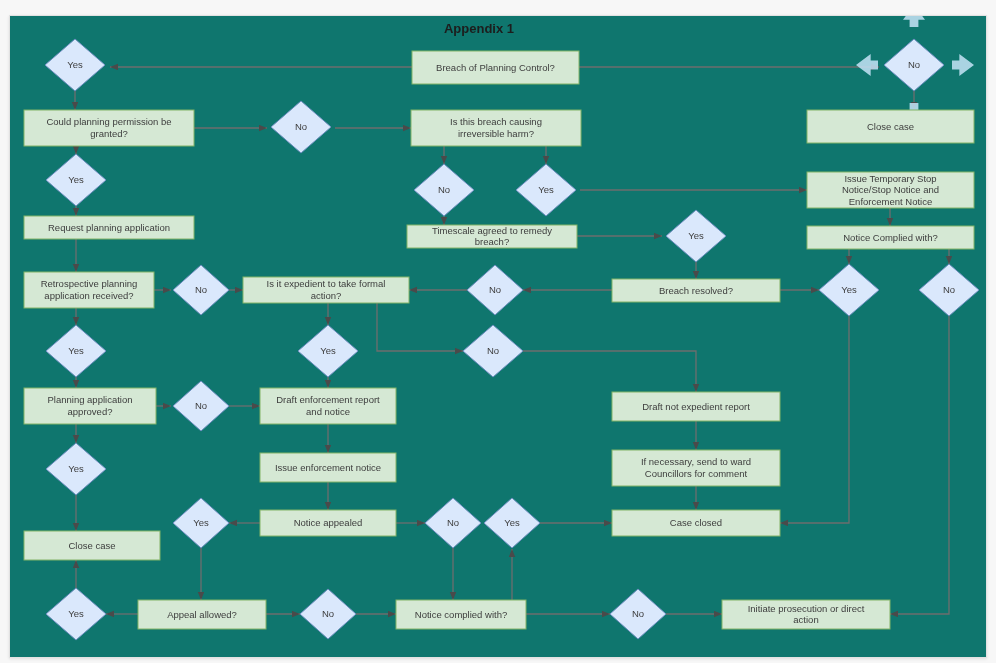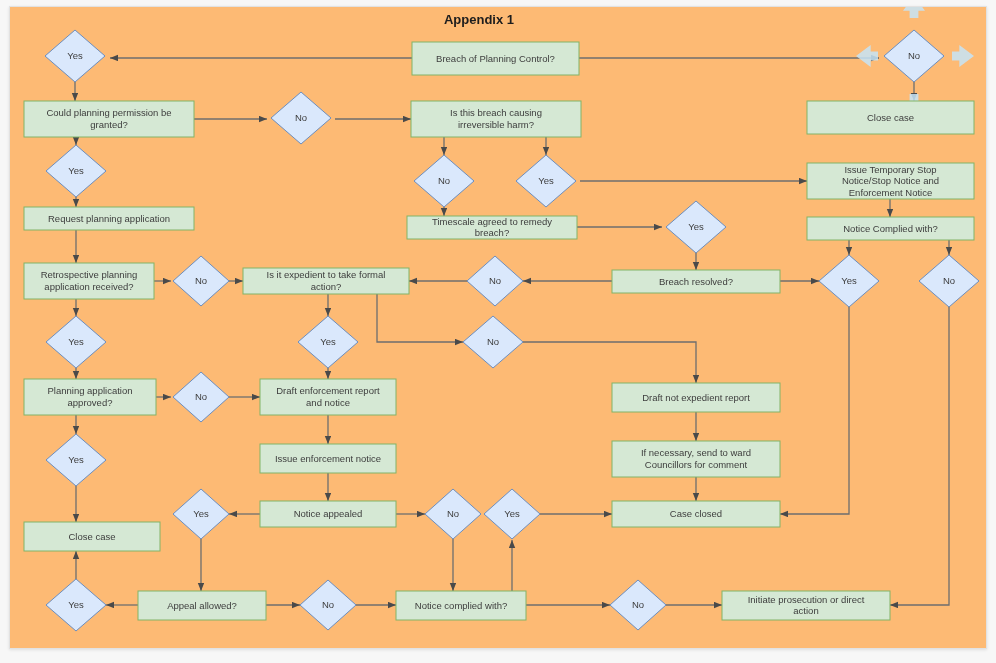--- a/index.html
+++ b/index.html
@@ -12,24 +12,24 @@
   #canvas-wrap {
     position: relative;
     width: 996px;
     height: 663px;
     background: #f7f7f7;
     overflow: hidden;
   }
   #page-card {
     position: absolute;
     left: 9px;
-    top: 6px;
+    top: 15px;
     width: 978px;
     height: 643px;
-    background: #fdba74;
+    background: #0f766e;
     border: 1px solid #e2e2e2;
     box-shadow: 0 1px 3px rgba(0,0,0,0.10);
     box-sizing: border-box;
   }
   #diagram-svg {
     position: absolute;
     left: 0;
     top: 0;
   }
   .node-label {

